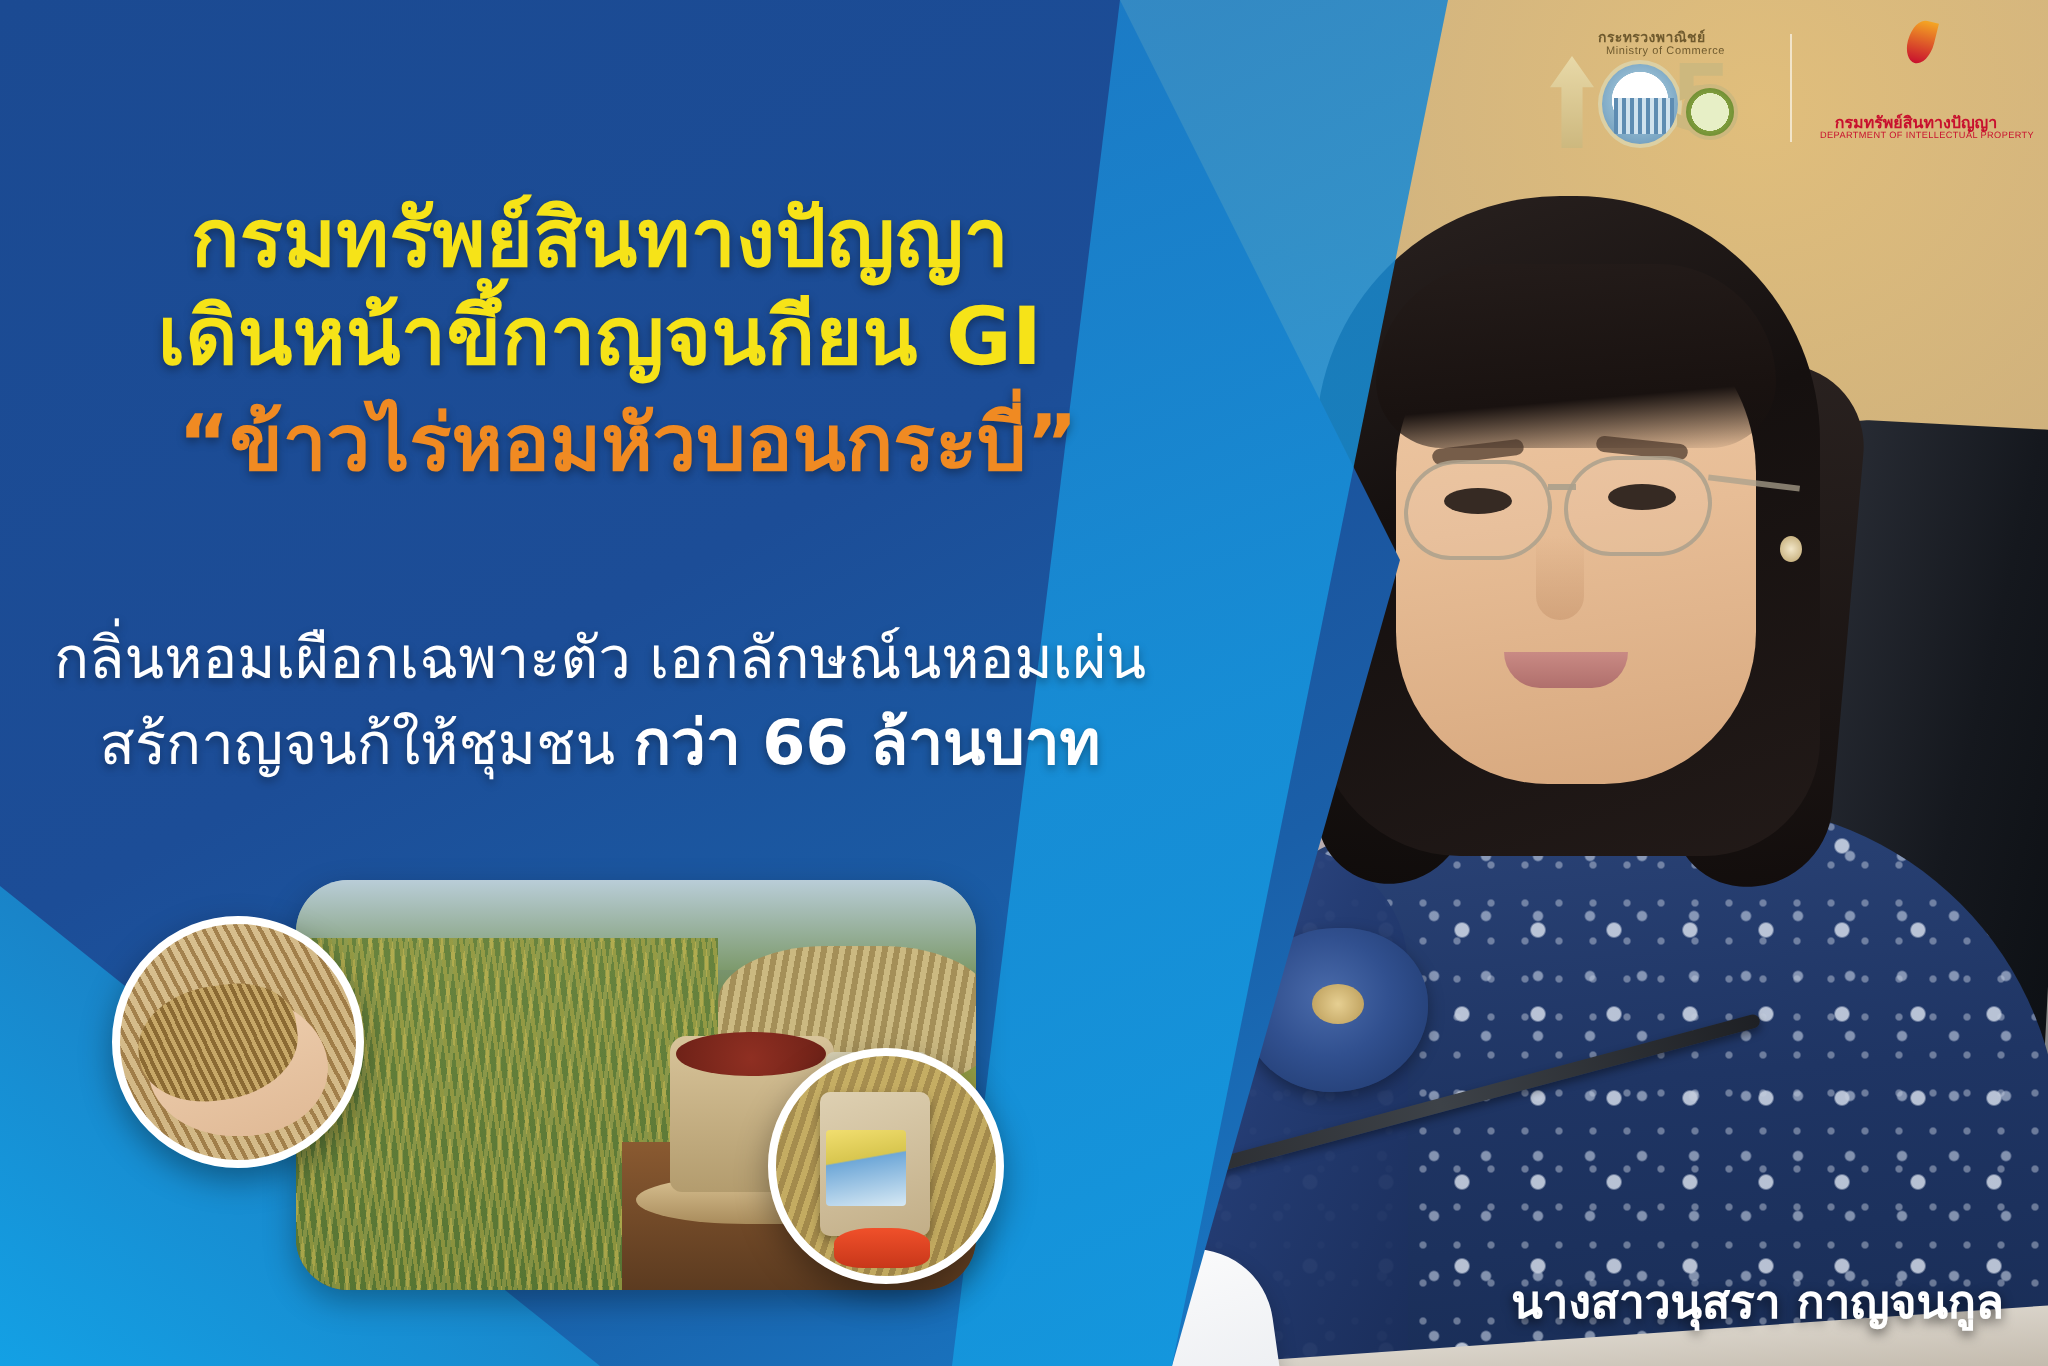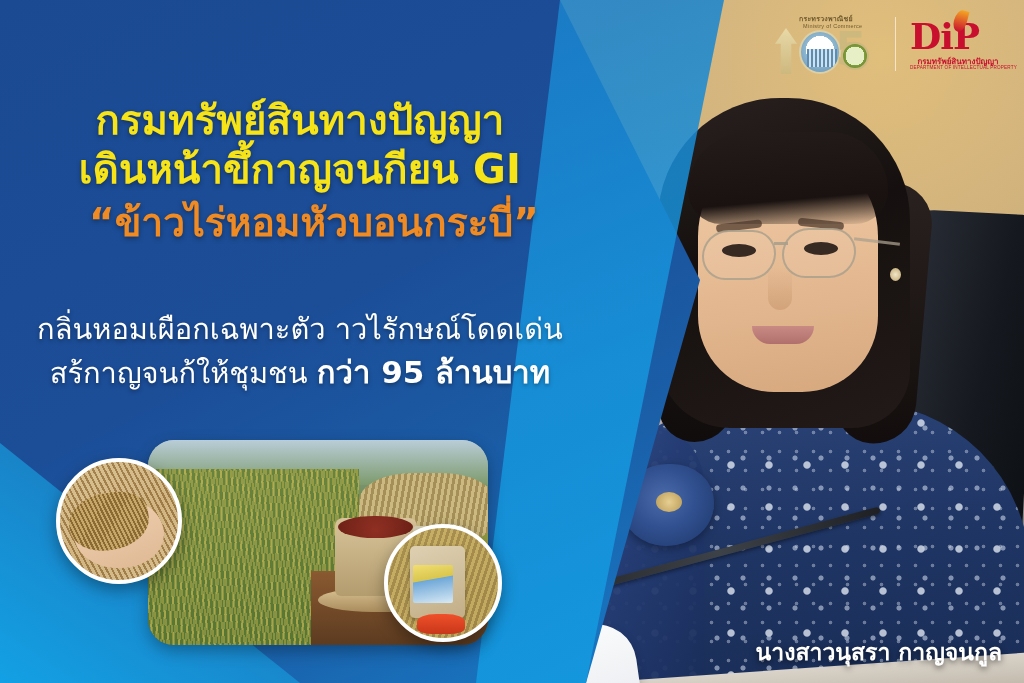--- a/index.html
+++ b/index.html
@@ -445,23 +445,23 @@
   <div class="brand-wedge-cyan"></div>
   <div class="brand-soft-left"></div>
 
   <div class="headline">
     <div class="h-line">กรมทรัพย์สินทางปัญญา</div>
     <div class="h-line">เดินหน้าขึ้กาญจนกียน GI</div>
     <div class="h-quote">“ข้าวไร่หอมหัวบอนกระบี่”</div>
   </div>
 
   <div class="subline-wrap">
-    <div class="sub-line">กลิ่นหอมเผือกเฉพาะตัว าวไรักษณ์โดดเด่น</div>
+    <div class="sub-line">กลิ่นหอมเผือกเฉพาะตัว เอกลักษณ์นหอมเผ่น</div>
     <div class="sub-line">
-      <span>สร้กาญจนก้ให้ชุมชน </span><b>กว่า 95 ล้านบาท</b>
+      <span>สร้กาญจนก้ให้ชุมชน </span><b>กว่า 66 ล้านบาท</b>
     </div>
   </div>
 
   <div class="prod-main">
     <div class="sky"></div>
     <div class="rice-field"></div>
     <div class="table-wood"></div>
     <div class="sheaf"></div>
     <div class="tray"></div>
     <div class="sack"></div>
@@ -486,21 +486,20 @@
       <div class="moc-en">Ministry of Commerce</div>
       <div class="d1"></div>
       <div class="d0"></div>
       <div class="d5">5</div>
       <div class="seal"></div>
     </div>
 
     <div class="logo-divider"></div>
 
     <div class="logo-dip">
-      <div class="dip-text">DiP</div>
       <div class="flame"></div>
       <div class="dip-th">กรมทรัพย์สินทางปัญญา</div>
       <div class="dip-en">DEPARTMENT OF INTELLECTUAL PROPERTY</div>
     </div>
   </div>
 
   <div class="caption">
     <div class="nm">นางสาวนุสรา กาญจนกูล</div>
   </div>
 

